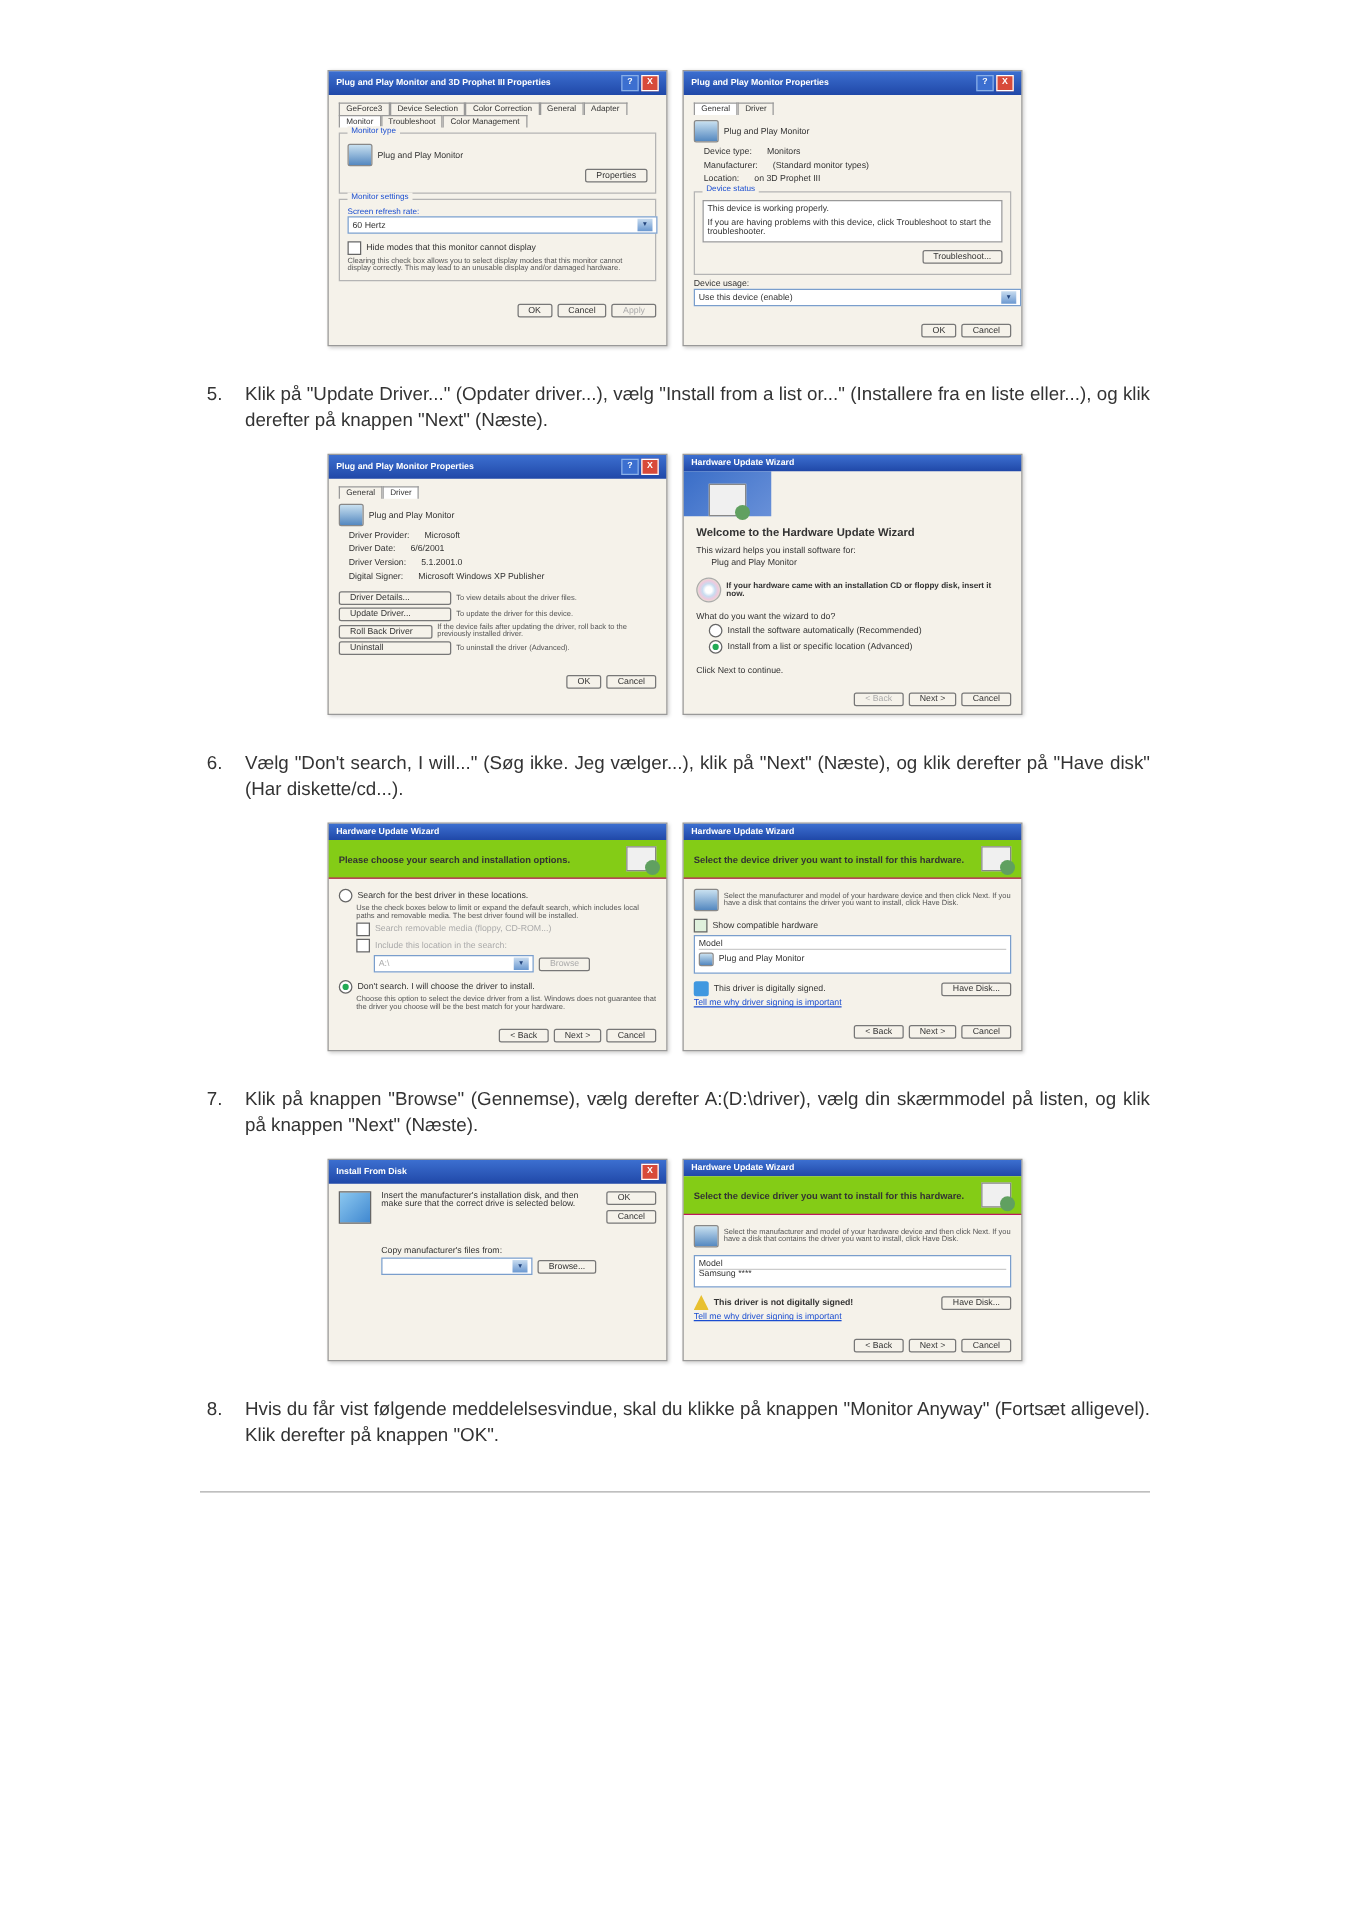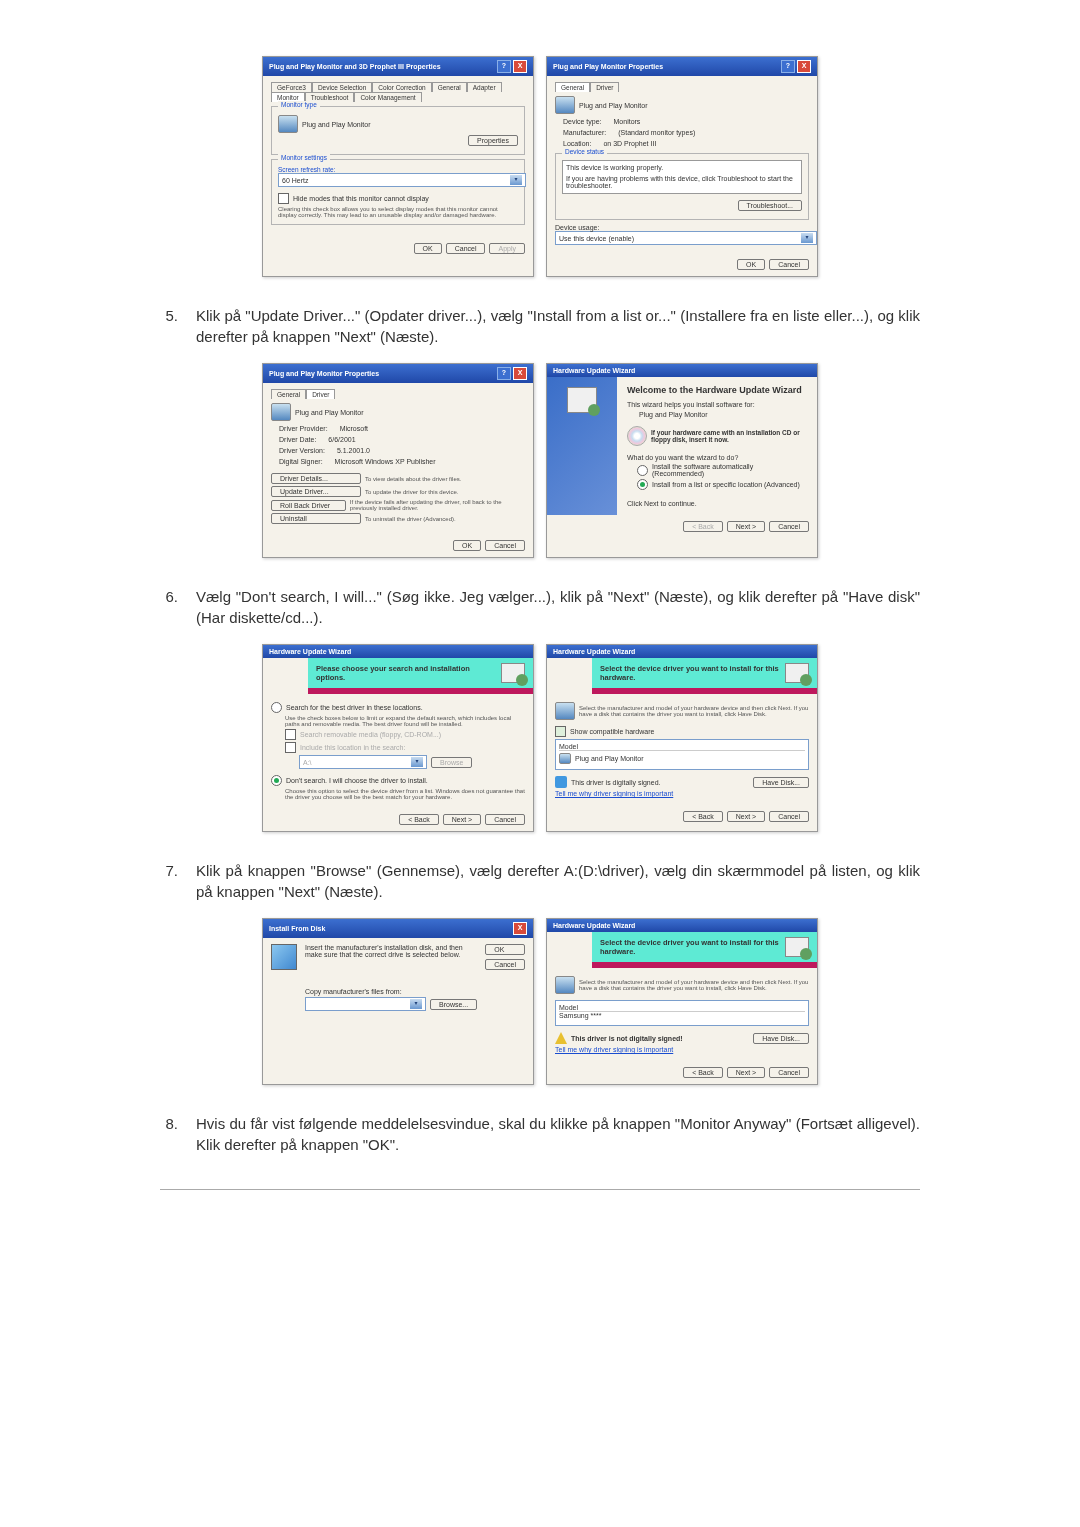--- a/index.html
+++ b/index.html
@@ -188,23 +188,22 @@
     .wiz-content {
       flex: 1;
       padding: 8px 10px;
     }
     .wiz-title { font-weight: bold; font-size: 9px; }
     .wiz-header {
       padding: 5px 8px;
       display: flex;
       justify-content: space-between;
       align-items: center;
-      border-bottom: 6px solid #be185d;
-      background: #5eead4;
-      margin-left: 45px;
+      border-bottom: 1px solid #be185d;
+      background: #84cc16;
     }
     .wiz-header-text { font-weight: bold; font-size: 7.5px;}
     .cd-icon {
       width: 18px;height: 18px;border-radius:50%;
       background: radial-gradient(circle,#fff 20%,#c8dcf0 40%,#f0c8dc 60%,#dcf0c8 80%);
       flex-shrink:0;
       border:1px solid #aaa;
     }
     .listbox {
       border: 1px solid #7a9ecc;
@@ -406,21 +405,21 @@
       <div class="dlg-footer">
         <span class="btn">OK</span>
         <span class="btn">Cancel</span>
       </div>
     </div>
 
     <div class="dialog" style="padding:0;">
       <div class="titlebar">
         <span>Hardware Update Wizard</span>
       </div>
-      <div style="display:flex;">
+      <div style="display:flex;flex-direction:column;">
         <div class="wiz-side">
           <span class="hw-wiz-icon"></span>
         </div>
         <div class="wiz-content">
           <div class="wiz-title">Welcome to the Hardware Update Wizard</div>
           <div style="margin-top:6px;">This wizard helps you install software for:</div>
           <div style="margin:3px 0 8px 12px;">Plug and Play Monitor</div>
           <div class="row">
             <span class="cd-icon"></span>
             <span class="b" style="font-size:6.5px;">If your hardware came with an installation CD or floppy disk, insert it now.</span>

